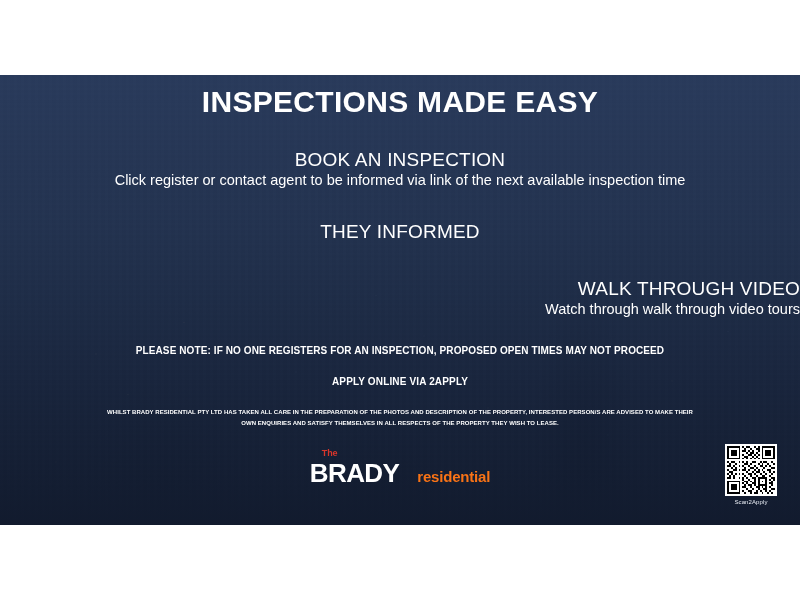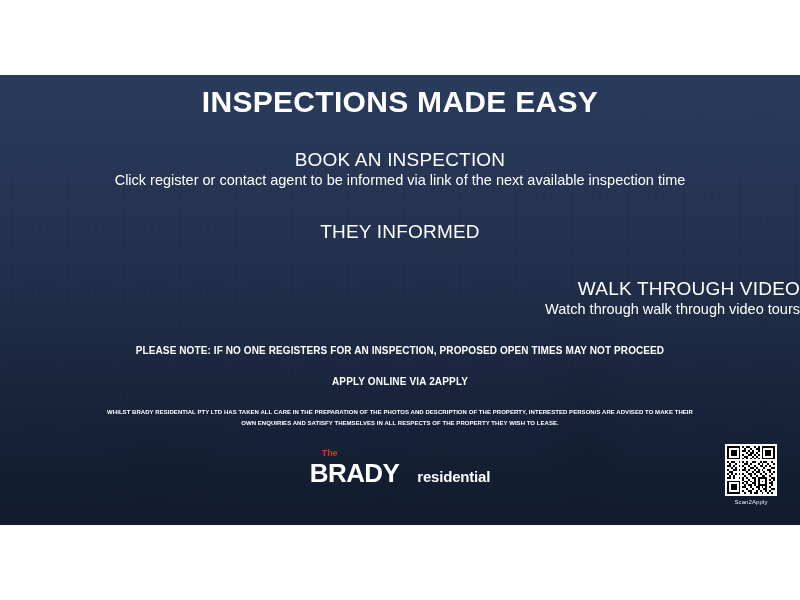--- a/index.html
+++ b/index.html
@@ -167,21 +167,21 @@
   #logo-brady {
     font-size: 26px;
     font-weight: bold;
     color: #ffffff;
     letter-spacing: -.6px;
     line-height: 1;
   }
   #logo-residential {
     font-size: 15px;
     font-weight: bold;
-    color: #ffffff;
+    color: #f97316;
     letter-spacing: -.2px;
     line-height: 1;
     margin-left: 18px;
   }
 
   
   #qr-wrap {
     position: absolute;
     left: 722px;
     top: 369px;

